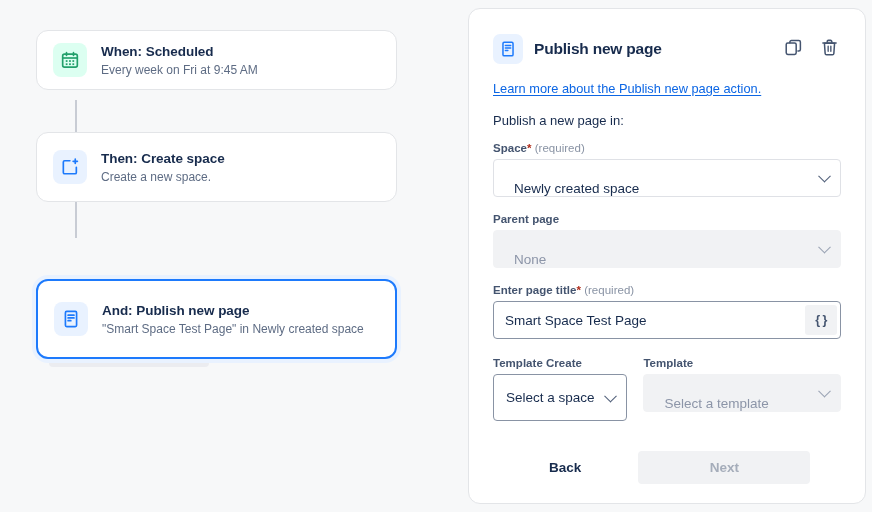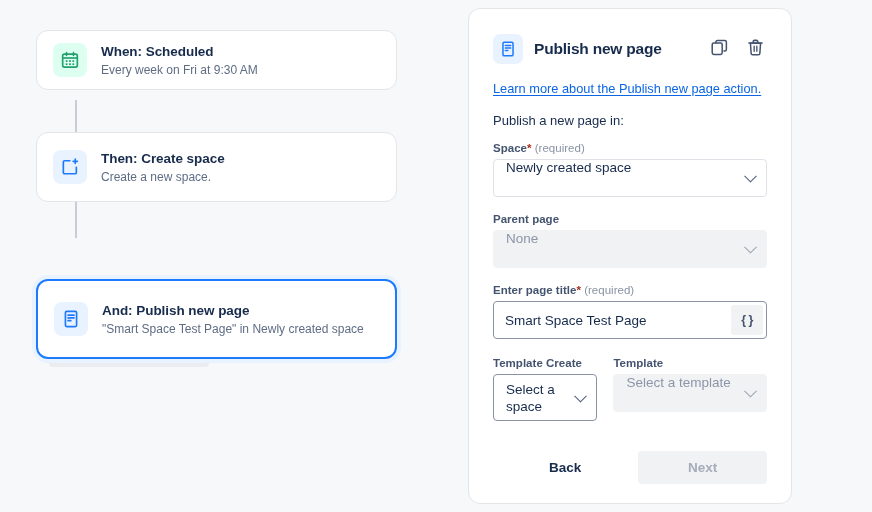--- a/index.html
+++ b/index.html
@@ -105,21 +105,21 @@
   .add-component .plus-ico:after  { top: 0; left: 7px; height: 16px; width: 2px; }
   .add-label {
     font-size: 13.5px; font-weight: 700; color: #172b4d;
     letter-spacing: -0.1px;
   }
 
   
   .right-panel {
     position: absolute;
     left: 468px; top: 8px;
-    width: 324px; height: 496px;
+    width: 398px; height: 496px;
     background: #ffffff;
     border: 1px solid #e3e5e8;
     border-radius: 12px;
     padding: 22px 24px 0 24px;
   }
   .rp-header {
     display: flex; align-items: center;
     height: 36px;
     margin-bottom: 14px;
   }
@@ -166,22 +166,22 @@
   .req-star { color: #ae2a19; font-weight: 700; }
   .req-text { color: #8993a4; font-weight: 400; }
 
   .select-box {
     position: relative;
     width: 100%;
     height: 38px;
     border: 1px solid #dfe1e6;
     border-radius: 4px;
     background: #ffffff;
-    display: flex; align-items: flex-start;
-    padding: 0 34px 0 12px;
+    display: flex; align-items: flex-end;
+    padding: 0 34px 0 20px;
     font-size: 13.5px;
     color: #172b4d;
     cursor: pointer;
     margin-bottom: 16px;
   }
   .select-box.disabled {
     background: #f1f2f4;
     border-color: #f1f2f4;
     color: #8c95a8;
     cursor: default;
@@ -295,21 +295,21 @@
           <rect x="6.9" y="12.2" width="2.1" height="2.1" fill="#22a06b"></rect>
           <rect x="10.9" y="12.2" width="2.1" height="2.1" fill="#22a06b"></rect>
           <rect x="14.9" y="12.2" width="2.1" height="2.1" fill="#22a06b"></rect>
           <rect x="6.9" y="16" width="2.1" height="2.1" fill="#22a06b"></rect>
           <rect x="10.9" y="16" width="2.1" height="2.1" fill="#22a06b"></rect>
           <rect x="14.9" y="16" width="2.1" height="2.1" fill="#22a06b"></rect>
         </svg>
       </div>
       <div class="card-body">
         <div class="card-title">When: Scheduled</div>
-        <div class="card-sub">Every week on Fri at 9:30 AM</div>
+        <div class="card-sub">Every week on Fri at 9:45 AM</div>
       </div>
     </div>
 
     <div class="flow-card card-then">
       <div class="card-icon icon-blue">
         <svg width="20" height="20" viewBox="0 0 24 24" fill="none" aria-hidden="true">
           <path d="M19.6 12.4v6.1a1.6 1.6 0 0 1-1.6 1.6H5.6A1.6 1.6 0 0 1 4 18.5V6.1a1.6 1.6 0 0 1 1.6-1.6h6.3" stroke="#1d7afc" stroke-width="2" stroke-linecap="round"></path>
           <path d="M18.3 2.6v5.2M15.7 5.2h5.2" stroke="#1d7afc" stroke-width="2" stroke-linecap="round"></path>
         </svg>
       </div>

